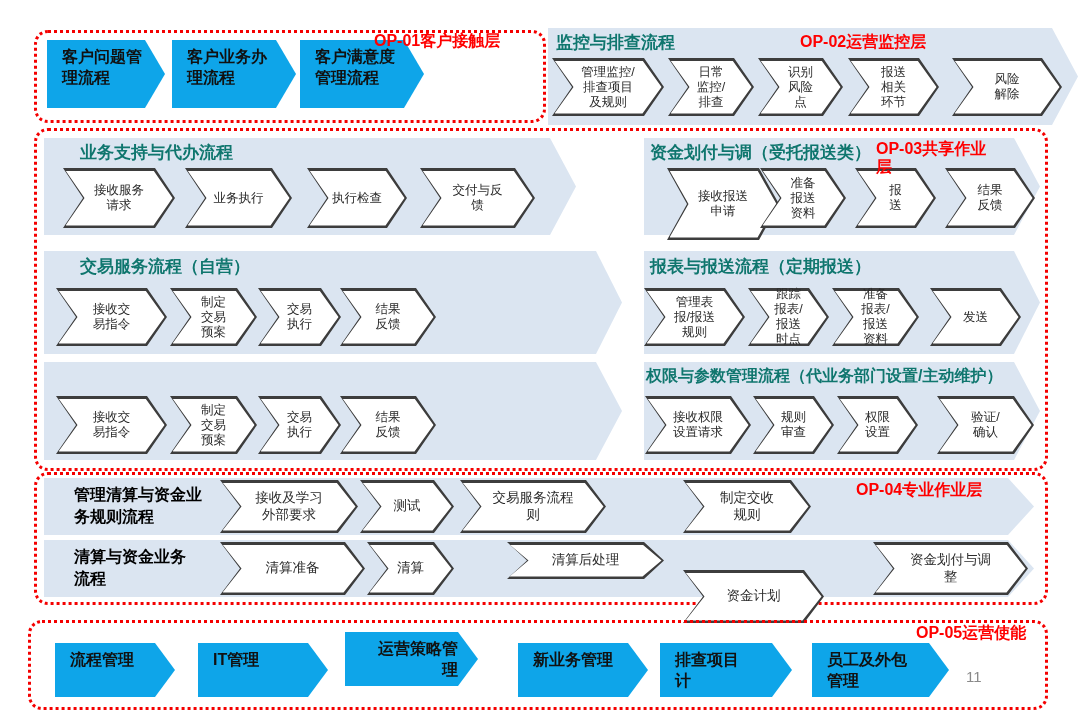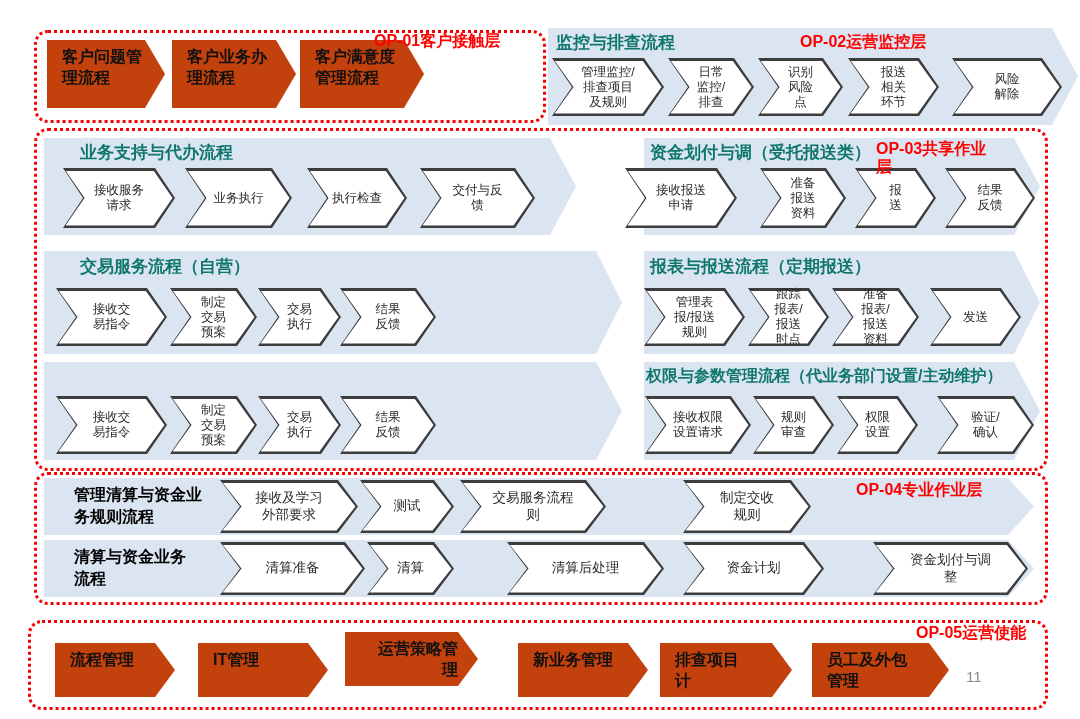--- a/index.html
+++ b/index.html
@@ -9,21 +9,21 @@
   }
   
   .dotbox{position:absolute;border:3px dotted #f40000;border-radius:14px;}
   
   .bgarrow{
     position:absolute;background:#dbe5f1;
     clip-path:polygon(0 0,calc(100% - 26px) 0,100% 50%,calc(100% - 26px) 100%,0 100%);
   }
   
   .solid-item{
-    position:absolute;background:#c2410c;
+    position:absolute;background:#0ea5e9;
     clip-path:polygon(0 0,calc(100% - 20px) 0,100% 50%,calc(100% - 20px) 100%,0 100%);
     font-weight:bold;font-size:16px;line-height:1.3;white-space:pre-line;
     padding:7px 20px 0 15px;box-sizing:border-box;color:#111;
   }
   
   .chev{position:absolute;}
   .chev .shape{
     position:absolute;inset:0;background:#3d3d3d;
     clip-path:polygon(0 0,calc(100% - 20px) 0,100% 50%,calc(100% - 20px) 100%,0 100%,20px 50%);
   }
@@ -173,21 +173,21 @@
     </div>
   <div class="chev" style="left:340px;top:396px;width:96px;height:58px;">
       <div class="shape"></div>
       <div class="fill"></div>
       <div class="txt">结果
 反馈</div>
     </div>
 
   <div class="bgarrow" style="left:644px;top:138px;width:396px;height:97px;"></div>
   <div class="sec-title" style="left:650px;top:141px;">资金划付与调（受托报送类）</div>
-  <div class="chev" style="left:625px;top:168px;width:112px;height:60px;">
+  <div class="chev" style="left:667px;top:168px;width:112px;height:72px;">
       <div class="shape"></div>
       <div class="fill"></div>
       <div class="txt">接收报送
 申请</div>
     </div>
   <div class="chev" style="left:760px;top:168px;width:86px;height:60px;">
       <div class="shape"></div>
       <div class="fill"></div>
       <div class="txt">准备
 报送
@@ -300,26 +300,26 @@
   <div class="chev big" style="left:220px;top:542px;width:145px;height:53px;">
       <div class="shape"></div>
       <div class="fill"></div>
       <div class="txt">清算准备</div>
     </div>
   <div class="chev big" style="left:367px;top:542px;width:87px;height:53px;">
       <div class="shape"></div>
       <div class="fill"></div>
       <div class="txt">清算</div>
     </div>
-  <div class="chev big" style="left:507px;top:542px;width:157px;height:53px;">
+  <div class="chev big" style="left:507px;top:542px;width:157px;height:37px;">
       <div class="shape"></div>
       <div class="fill"></div>
       <div class="txt">清算后处理</div>
     </div>
-  <div class="chev big" style="left:683px;top:542px;width:141px;height:53px;">
+  <div class="chev big" style="left:683px;top:570px;width:141px;height:53px;">
       <div class="shape"></div>
       <div class="fill"></div>
       <div class="txt">资金计划</div>
     </div>
   <div class="chev big" style="left:873px;top:542px;width:155px;height:53px;">
       <div class="shape"></div>
       <div class="fill"></div>
       <div class="txt">资金划付与调
 整</div>
     </div>

